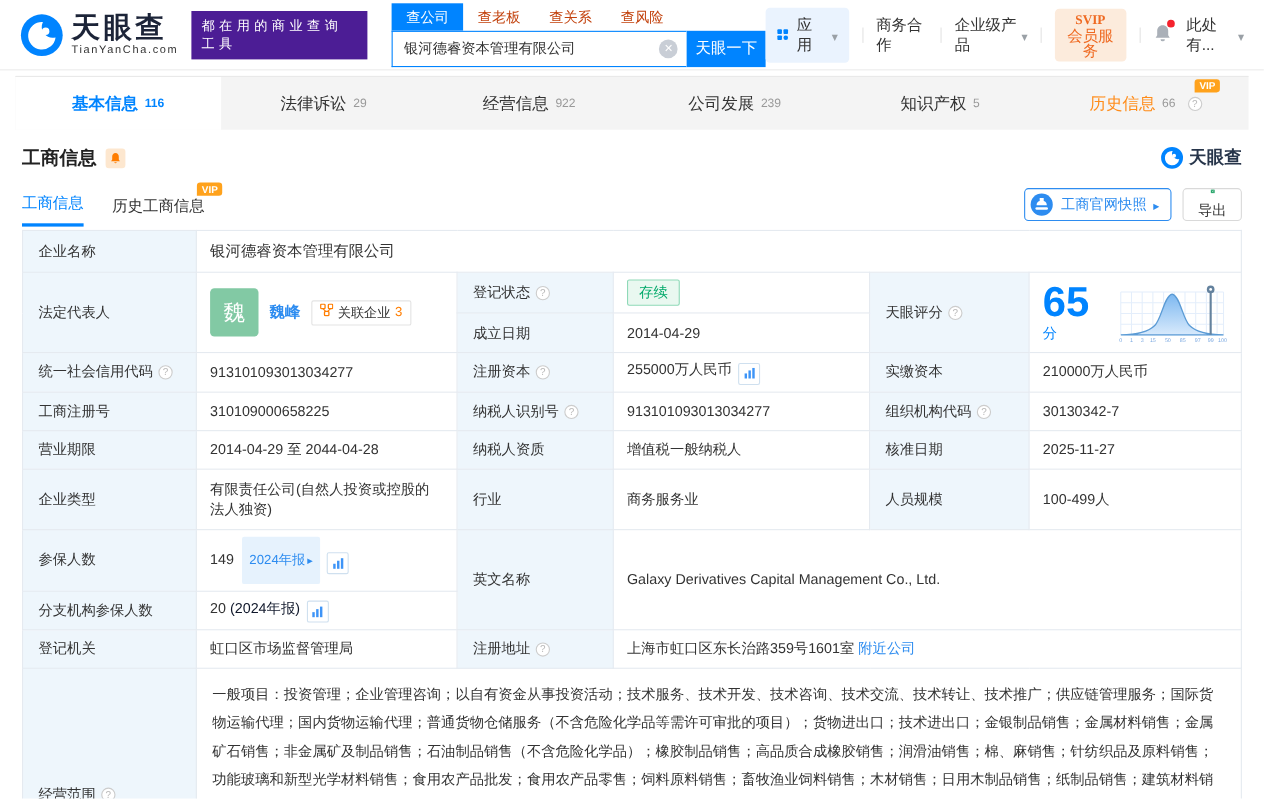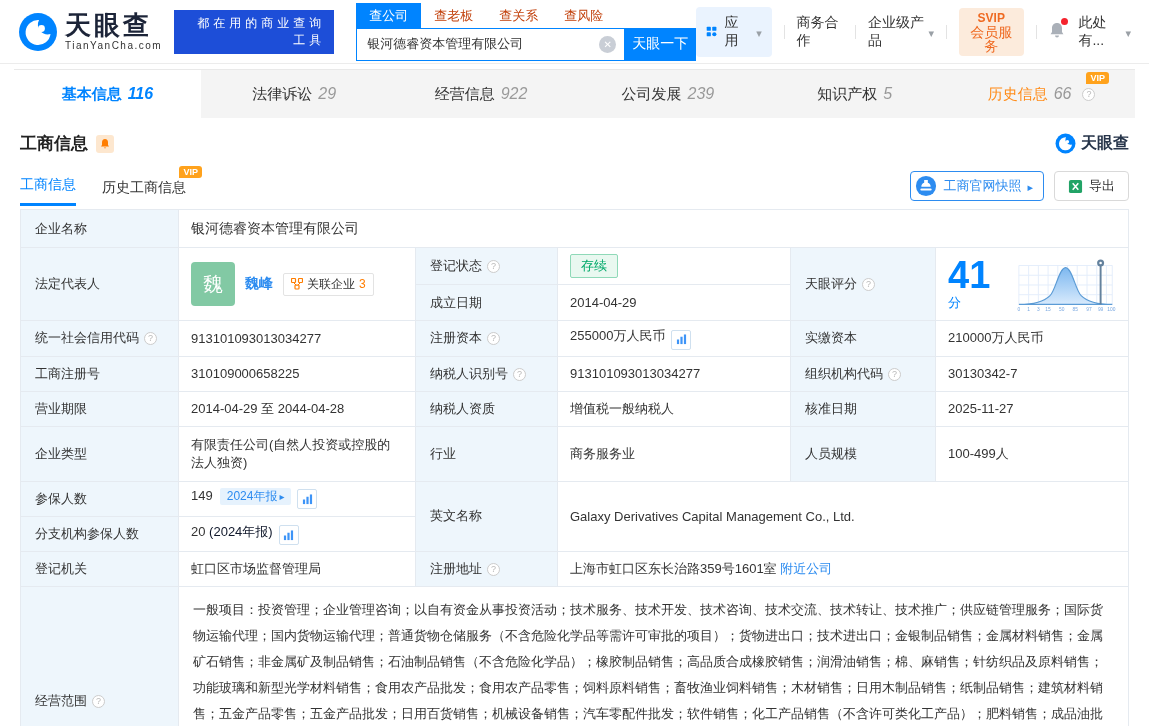--- a/index.html
+++ b/index.html
@@ -8,88 +8,88 @@
     width:1149px; height:726px; overflow:hidden;
     font-family:"Liberation Sans","DejaVu Sans",sans-serif;
     color:#333; background:#fff; font-size:13px;
   }
   
   .top-header { height:64px; display:flex; align-items:center; padding:0 18px; border-bottom:1px solid #ececec; background:#fff; }
   .logo { display:flex; align-items:center; gap:7px; }
   .logo-txt { display:flex; flex-direction:column; line-height:1; }
   .logo-title { font-size:26px; font-weight:bold; color:#1c2438; letter-spacing:3px; }
   .logo-domain { font-size:10px; color:#333; letter-spacing:1.5px; margin-top:3px; }
-  .slogan { margin-left:12px; background:#1d4ed8; color:#fff; text-align:right; padding:5px 9px; line-height:17px; font-size:12px; }
+  .slogan { margin-left:12px; background:#4c1d95; color:#fff; text-align:left; padding:5px 9px; line-height:17px; font-size:12px; }
   .slogan .l1 { letter-spacing:4px; }
   .slogan .l2 { letter-spacing:0.5px; }
   .search-area { margin-left:22px; display:flex; flex-direction:column; }
   .search-tabs { display:flex; font-size:13px; }
   .search-tab { padding:0 13px; line-height:25px; color:#c2410c; cursor:pointer; }
   .search-tab.active { background:#0084ff; color:#fff; }
   .search-row { display:flex; }
   .search-box { position:relative; }
   .search-input { width:268px; height:33px; border:1px solid #0084ff; border-right:none; padding:0 32px 0 10px; font-size:13px; color:#333; outline:none; font-family:inherit; }
   .clear-icon { position:absolute; right:8px; top:8px; width:17px; height:17px; border-radius:50%; background:#c9ced6; color:#fff; font-size:10px; line-height:17px; text-align:center; cursor:pointer; }
   .clear-icon::after { content:"✕"; }
   .search-btn { width:72px; height:33px; background:#0084ff; color:#fff; border:none; font-size:14px; cursor:pointer; font-family:inherit; }
   .head-right { margin-left:auto; display:flex; align-items:center; gap:12px; font-size:14px; }
   .apps-pill { background:#eaf3fe; border-radius:4px; padding:7px 10px; display:flex; align-items:center; gap:7px; cursor:pointer; }
   .caret::after { content:"▾"; color:#9aa0a6; font-size:11px; margin-left:4px; }
   .v-sep { width:1px; height:14px; background:#e3e3e3; }
   .menu-link { color:#333; cursor:pointer; display:flex; align-items:center; }
   .svip { background:#fcebdc; border-radius:4px; padding:3px 9px; text-align:center; line-height:14px; cursor:pointer; }
-  .svip .l1 { color:#ef6a22; font-weight:bold; font-size:12px; }
+  .svip .l1 { color:#ef6a22; font-weight:bold; font-size:12px;font-family:Liberation Serif, serif; }
   .svip .l2 { color:#ef6a22; font-size:14px; }
   .bell-wrap { position:relative; cursor:pointer; }
   .bell-dot { position:absolute; top:-3px; right:-2px; width:7px; height:7px; border-radius:50%; background:#f5222d; }
   
   .nav-bar { margin:5px 14px 0; background:#f4f4f4; border-top:1px solid #e9e9e9; display:flex; height:49px; }
   .nav-tab { flex:1; display:flex; align-items:center; justify-content:center; gap:6px; font-size:15px; color:#333; position:relative; cursor:pointer; }
-  .nav-tab .count { font-size:16px; color:#999;font-style:italic; }
+  .nav-tab .count { font-size:11px; color:#999; }
   .nav-tab.active { background:#fff; color:#0084ff; font-weight:bold; }
   .nav-tab.active .count { color:#0084ff; }
   .nav-tab.history { color:#ff8c19; }
   .vip-tag { position:absolute; top:2px; right:26px; background:#ffa21c; color:#fff; font-size:9px; font-weight:bold; padding:1px 4px; border-radius:3px 3px 3px 0; }
   .q { display:inline-block; width:13px; height:13px; line-height:11px; border:1px solid #ccc; border-radius:50%; color:#b9b9b9; font-size:9px; text-align:center; margin-left:5px; vertical-align:1px; background:#fff; cursor:pointer; }
   .q::after { content:"?"; }
   
   .main { margin:0 14px; background:#fff; padding:14px 6px 0; }
   .section-head { display:flex; align-items:center; }
   .section-title { font-size:17px; font-weight:bold; color:#222; }
   .announce-icon { margin-left:8px; width:18px; height:18px; background:#fde7cf; border-radius:3px; display:flex; align-items:center; justify-content:center; }
   .watermark { margin-left:auto; display:flex; align-items:center; gap:5px; }
   .watermark-title { font-size:16px; font-weight:bold; color:#27354a; }
   .sub-row { display:flex; align-items:flex-end; margin-top:16px; }
   .sub-tab { font-size:14px; margin-right:26px; padding-bottom:9px; position:relative; cursor:pointer; color:#333; }
   .sub-tab.active { color:#0084ff; border-bottom:3px solid #0084ff; }
   .vip-tag2 { position:absolute; top:-13px; right:-16px; background:#ffa21c; color:#fff; font-size:9px; font-weight:bold; padding:1px 4px; border-radius:3px 3px 3px 0; }
   .sub-btns { margin-left:auto; display:flex; gap:10px; padding-bottom:5px; }
   .btn-snapshot { height:30px; border:1px solid #2d8cf0; color:#2d8cf0; border-radius:4px; background:#fff; display:flex; align-items:center; gap:6px; padding:0 10px 0 4px; font-size:13px; cursor:pointer; font-family:inherit; }
   .arrow-r::after { content:"▸"; font-size:11px; }
-  .btn-export { height:30px; border:1px solid #d9d9d9; border-radius:4px; background:#fff; color:#333; font-size:13px; display:flex; align-items:center; gap:6px; padding:0 13px; cursor:pointer; font-family:inherit; }
+  .btn-export { height:30px; border:1px solid #d9d9d9; border-radius:4px; background:#fff; color:#333; font-size:13px; display:flex; align-items:center; gap:6px; padding:0 13px; cursor:pointer; font-family:inherit;flex-direction:column; }
   
   table.info { width:100%; border-collapse:collapse; table-layout:fixed; margin-top:3px; }
   table.info th { background:#eef6fc; font-weight:normal; text-align:left; padding:6px 8px 6px 14px; font-size:13px; color:#333; border:1px solid #e5eaf0; }
   table.info td { padding:6px 12px; font-size:13px; border:1px solid #e5eaf0; color:#333; background:#fff; }
   tr.r-name  { height:38px; }
   tr.r-half  { height:36px; }
   tr.r-std   { height:35px; }
   tr.r-type  { height:55px; }
   .link { color:#2d8cf0; cursor:pointer; text-decoration:none; }
   .status-badge { display:inline-block; padding:2px 10px; font-size:13px; color:#00a96a; background:#e9f8f0; border:1px solid #8fd9b8; border-radius:2px; }
   .legal-cell { display:flex; align-items:center; gap:10px; }
   .avatar { width:44px; height:44px; border-radius:4px; background:#82c9a4; color:#fff; font-size:20px; display:flex; align-items:center; justify-content:center; cursor:pointer; }
   .legal-name { font-size:14px; font-weight:bold; }
-  .related-badge { display:inline-flex; align-items:center; gap:4px; border:1px solid #e3e3e3; border-radius:2px; padding:2px 7px; font-size:12px; color:#333; background:#fff; cursor:pointer; }
+  .related-badge { display:inline-flex; align-items:flex-start; gap:4px; border:1px solid #e3e3e3; border-radius:2px; padding:2px 7px; font-size:12px; color:#333; background:#fff; cursor:pointer; }
   .related-badge .num { color:#ff7d00; }
   .score-cell { display:flex; align-items:center; gap:12px; }
   .score-val { color:#0084ff; font-weight:bold; font-size:38px; line-height:1; }
   .score-unit { color:#0084ff; font-size:13px; }
   .chart-btn { display:inline-flex; align-items:center; justify-content:center; width:20px; height:20px; border:1px solid #cfe0ef; border-radius:2px; background:#fff; vertical-align:-5px; margin-left:6px; cursor:pointer; }
-  .report-pill { display:inline-block; background:#e6f2fd; color:#2d8cf0; font-size:12px; padding:0 7px; border-radius:2px; margin-left:7px; cursor:pointer; }
+  .report-pill { display:inline-block; background:#e6f2fd; color:#2d8cf0; font-size:12px; padding:13px 7px; border-radius:2px; margin-left:7px; cursor:pointer; }
   .report-pill::after { content:"▸"; font-size:10px; margin-left:2px; }
   .gray-note { color:#0f172a; }
   .scope-td { line-height:26px; padding:10px 14px !important; }
 </style>
 </head>
 <body>
 
 <div class="top-header">
   <div class="logo">
     <svg width="40" height="40" viewBox="0 0 40 40">
@@ -266,21 +266,21 @@
             <span class="num">3</span>
           </span>
         </div>
       </td>
       <th><span>登记状态</span><span class="q"></span></th>
       <td><span class="status-badge">存续</span></td>
       <th rowspan="2"><span>天眼评分</span><span class="q"></span></th>
       <td rowspan="2">
         <div class="score-cell">
           <span>
-            <span class="score-val">41</span><span class="score-unit">分</span>
+            <span class="score-val">65</span><span class="score-unit">分</span>
           </span>
           <svg width="102" height="58" viewBox="0 0 104 58">
             <g stroke="#e4eefb" stroke-width="1">
               <path d="M4 10 H100 M4 20 H100 M4 30 H100 M4 40 H100 M4 50 H100"></path>
               <path d="M4 10 V50 M14 10 V50 M24 10 V50 M34 10 V50 M44 10 V50 M54 10 V50 M64 10 V50 M74 10 V50 M84 10 V50 M94 10 V50 M100 10 V50"></path>
             </g>
             <defs>
               <linearGradient id="bellfill" x1="0" y1="0" x2="0" y2="1">
                 <stop offset="0" stop-color="#7db8f0"></stop>
                     <stop offset="1" stop-color="#d8eafc"></stop>

